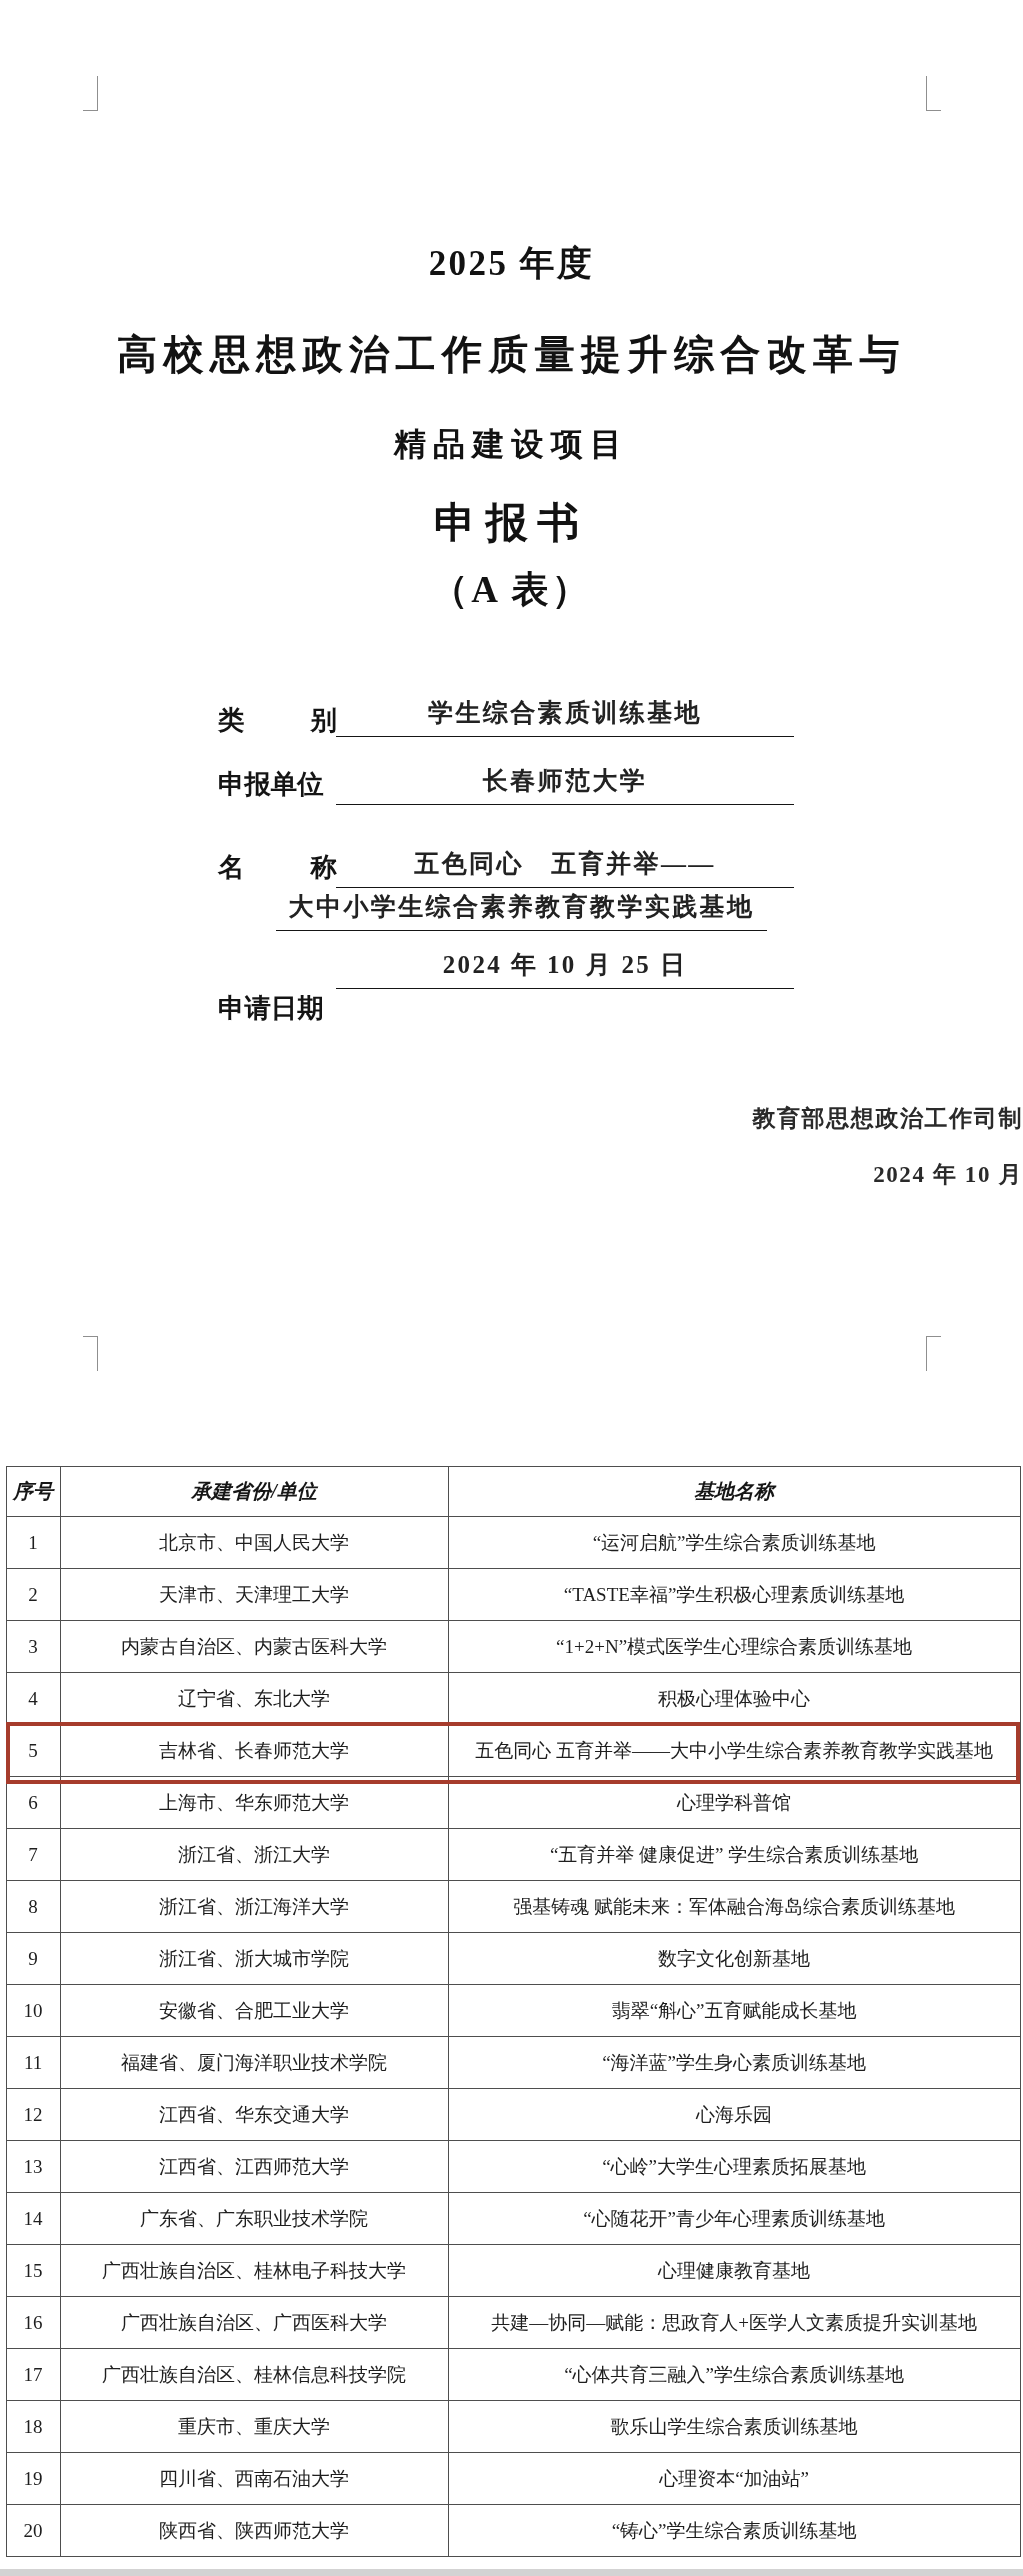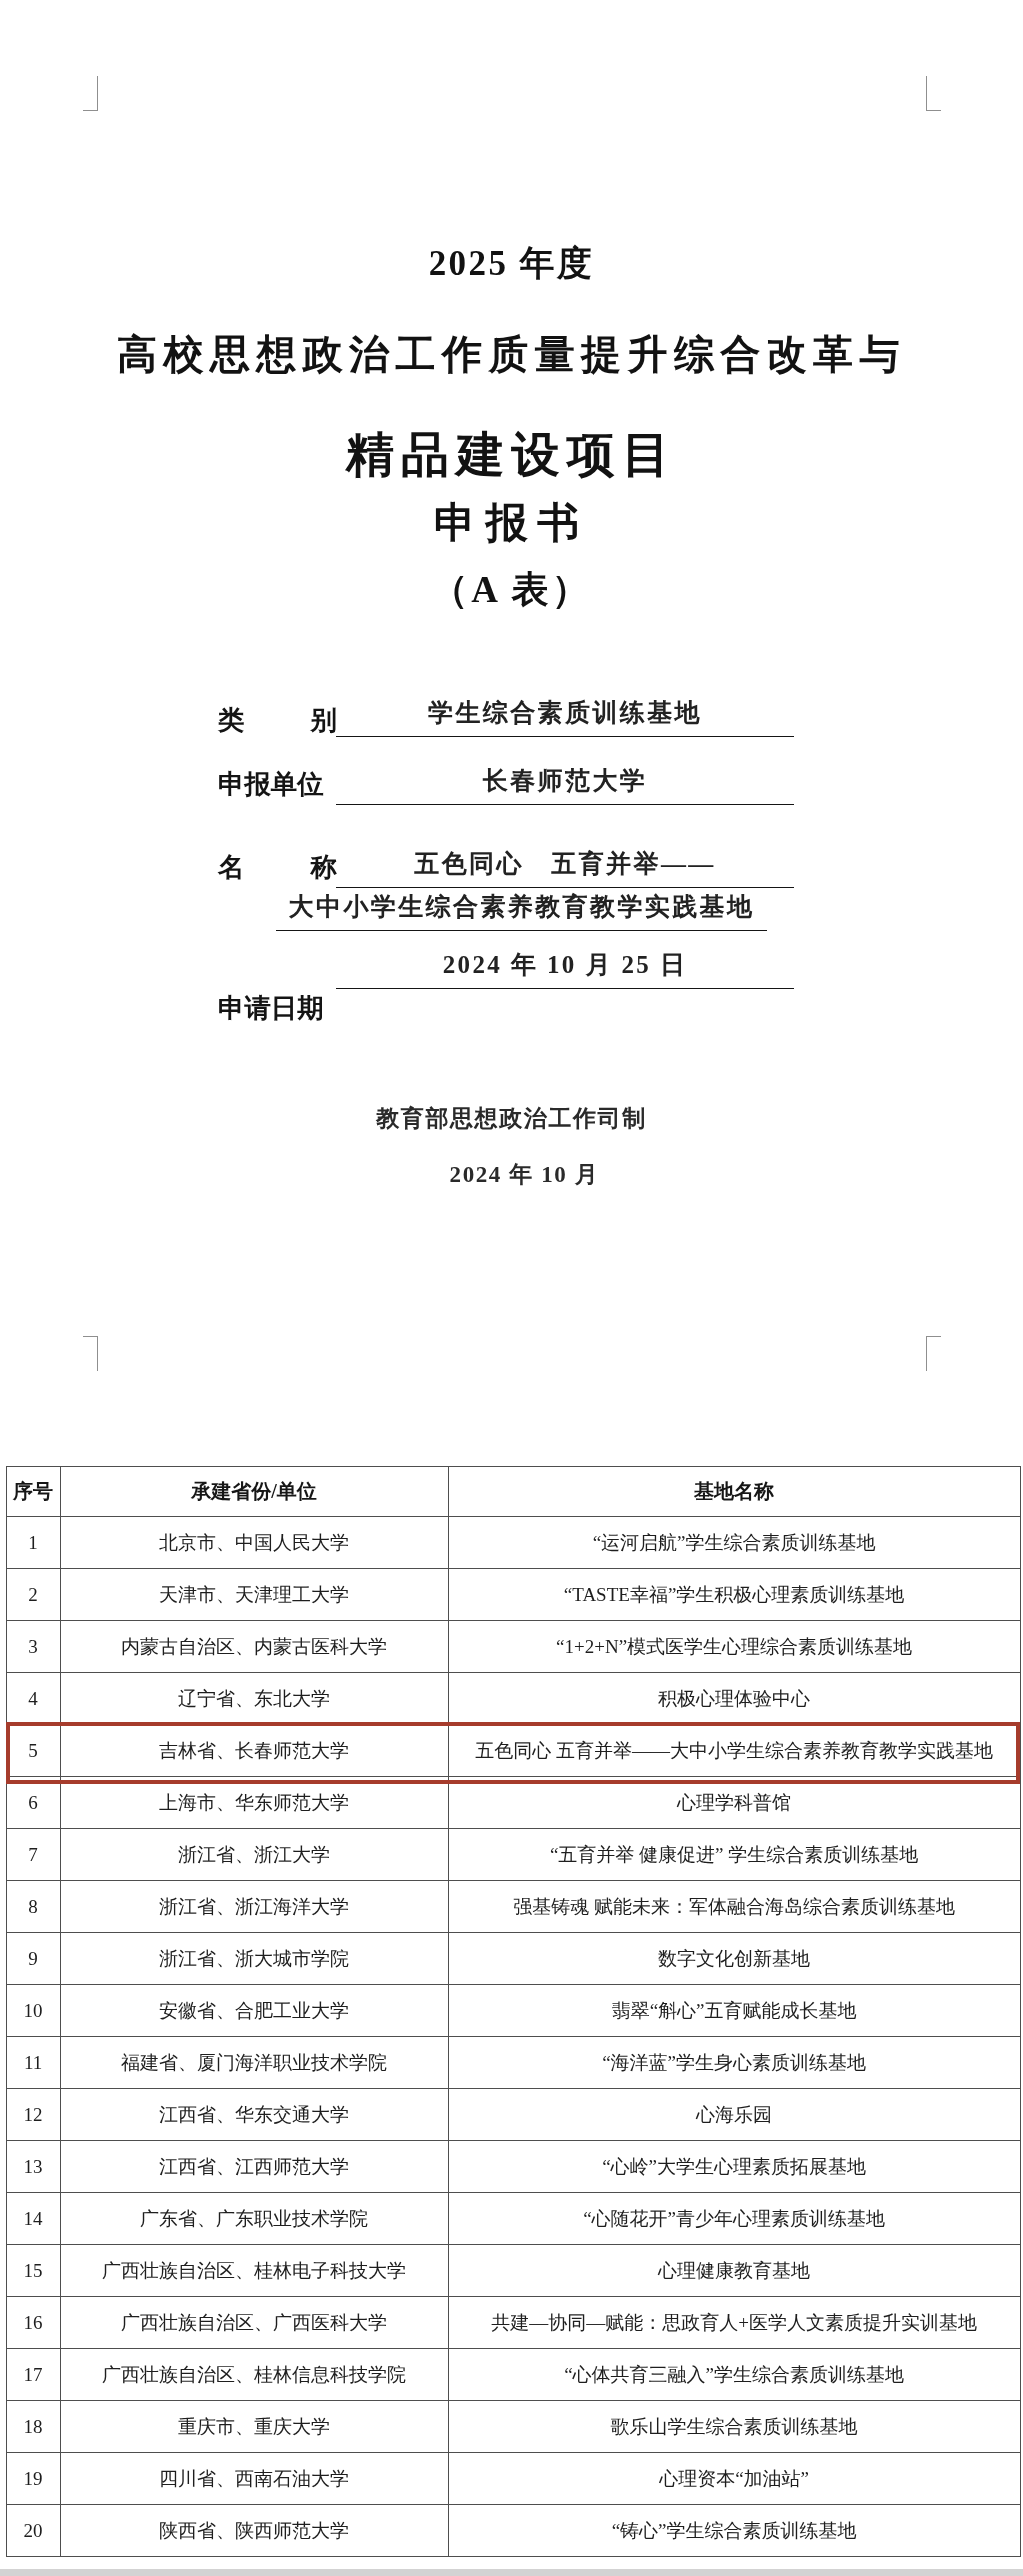--- a/index.html
+++ b/index.html
@@ -10,54 +10,54 @@
   
   .crop-mark{position:absolute;width:14.4px;height:34px;}
   .crop-mark.tl{left:83px;top:76px;border-right:1.6px solid #8f8f8f;border-bottom:1.6px solid #8f8f8f;}
   .crop-mark.tr{left:926px;top:76px;border-left:1.6px solid #8f8f8f;border-bottom:1.6px solid #8f8f8f;}
   .crop-mark.bl{left:83px;top:1336px;border-right:1.6px solid #8f8f8f;border-top:1.6px solid #8f8f8f;}
   .crop-mark.br{left:926px;top:1336px;border-left:1.6px solid #8f8f8f;border-top:1.6px solid #8f8f8f;}
   
   .title-line{position:absolute;left:0;right:0;text-align:center;font-weight:bold;color:#121212;white-space:nowrap;}
   .t1{top:240px;font-size:35px;letter-spacing:2.4px;}
   .t2{top:327px;font-size:40px;letter-spacing:6.4px;}
-  .t3{top:423px;font-size:48px;letter-spacing:7.2px;}
+  .t3{top:423px;font-size:32px;letter-spacing:7.2px;}
   .t4{top:495px;font-size:42px;letter-spacing:9.6px;}
   .t5{top:565px;font-size:37px;letter-spacing:3.2px;}
   
   .form-label{
     position:absolute;left:218px;width:119px;display:flex;justify-content:space-between;
     font-size:26.4px;font-weight:bold;color:#141414;
   }
   .form-value{
     position:absolute;left:336px;width:458px;height:40px;border-bottom:1.6px solid #151515;
     text-align:center;font-size:25px;font-weight:bold;color:#222;letter-spacing:2.4px;white-space:nowrap;
   }
   .lbl-category{top:703px;}   .val-category{top:696px;}
   .lbl-unit{top:767px;}       .val-unit{top:764px;}
   .lbl-name{top:850px;}      .val-name1{top:847px;}
   .val-name2{top:890px;left:276px;width:491px;}
   .lbl-date{top:991px;}      .val-date{top:948px;}
   
-  .cover-footer{position:absolute;left:0;right:0;text-align:center;font-weight:bold;color:#2a2a2a;white-space:nowrap;}
+  .cover-footer{position:absolute;left:0;right:0;text-align:right;font-weight:bold;color:#2a2a2a;white-space:nowrap;}
   .f1{top:1103px;font-size:23px;letter-spacing:1.6px;}
   .f2{top:1159px;font-size:23px;letter-spacing:1.6px;padding-left:26px;}
   
   table.base-table{
     position:absolute;left:5.6px;top:1466px;width:1014px;
     border-collapse:collapse;table-layout:fixed;
     font-family:"Liberation Serif","DejaVu Serif",serif;
   }
   .base-table th,.base-table td{
     border:1.6px solid #4e4e4e;text-align:center;vertical-align:middle;
     padding:0 4.8px;overflow:hidden;white-space:nowrap;
   }
   .base-table thead tr{height:50px;}
   .base-table tbody tr{height:52px;}
-  .base-table th{font-size:20px;font-weight:bold;color:#161616;}
+  .base-table th{font-size:20px;font-weight:bold;color:#161616;font-style:italic;}
   .base-table td{font-size:19px;color:#1e1e1e;}
   
   .highlight-box{
     position:absolute;left:5.6px;top:1722px;width:1014px;height:62px;
     border:4.8px solid #a63c2c;box-sizing:border-box;pointer-events:none;background:transparent;
   }
   
   .bottom-strip{position:absolute;left:0;top:2569px;width:1023px;height:7.2px;background:#d3d3d3;}
 </style>
 </head>

